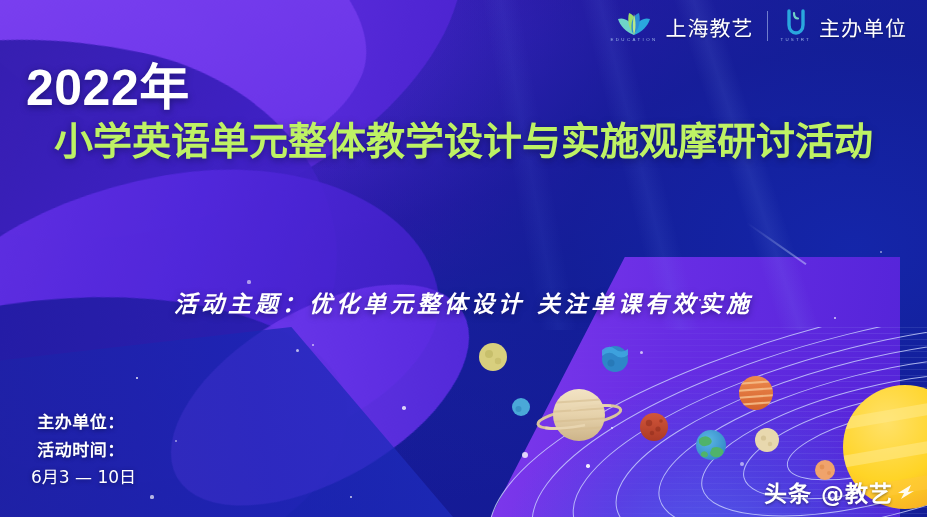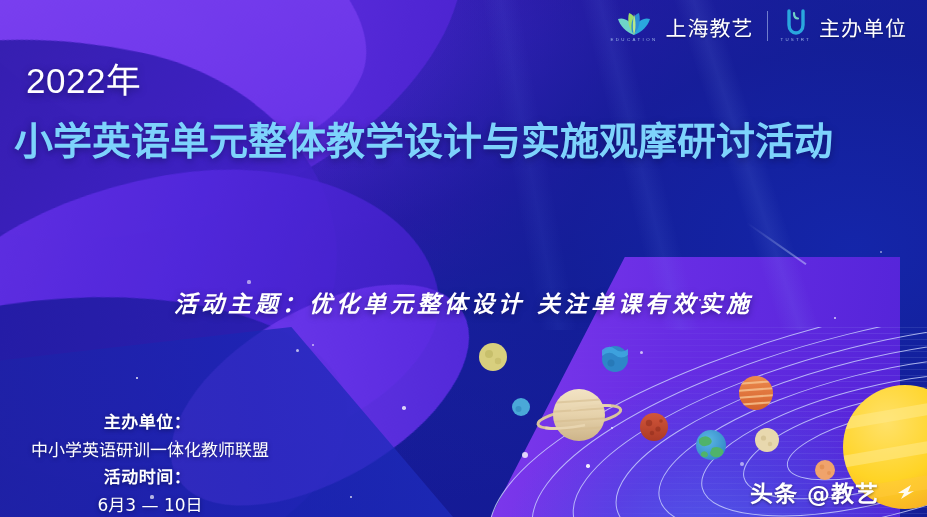--- a/index.html
+++ b/index.html
@@ -126,30 +126,31 @@
     text-shadow:0 1px 2px rgba(0,0,0,.35);
   }
   .logo-div{width:1px;height:30px;background:rgba(190,205,245,.55);}
   .ulogo-wrap{display:flex;flex-direction:column;align-items:center;}
   .ulogo-sub{font-size:4.4px;letter-spacing:2.2px;color:#9fb6e8;margin-top:2px;}
 
   
   .content{position:absolute;inset:0;z-index:10;}
   .year{
     position:absolute;left:26px;top:63px;
-    font-size:35px;font-weight:normal;color:#fff;letter-spacing:.5px;
+    font-size:50px;font-weight:bold;color:#fff;letter-spacing:.5px;
     font-family:"Liberation Sans","DejaVu Sans",sans-serif;
     text-shadow:0 2px 7px rgba(10,10,60,.55);
     line-height:1;
   }
   .title-main{
     position:absolute;left:14px;top:122px;width:899px;
-    font-size:39px;font-weight:bold;color:#7dd3fc;
+    font-size:39px;font-weight:bold;color:#bef264;
     letter-spacing:0px;
     white-space:nowrap;
+    text-align:center;
     font-family:"DejaVu Sans","Liberation Sans",sans-serif;
     text-shadow:0 2px 7px rgba(10,10,60,.5);
     line-height:1.05;
     transform:scaleX(1.0);
   }
   .subtitle{
     position:absolute;left:0;top:183px;width:927px;text-align:center;
     font-size:31px;color:#fff;font-weight:400;letter-spacing:1px;
     font-family:"DejaVu Sans","Liberation Sans",sans-serif;
     text-shadow:0 2px 6px rgba(10,10,60,.45);
@@ -169,21 +170,21 @@
     text-shadow:0 1px 4px rgba(5,10,60,.6);
   }
   .meta-row{display:flex;align-items:center;white-space:nowrap;flex-direction:column;}
   .meta-label{font-weight:bold;letter-spacing:.5px;}
   .meta-value{font-weight:400;margin-left:5px;}
 
   
   .solar{position:absolute;right:0;bottom:0;width:470px;height:190px;z-index:6;}
   .watermark{
     position:absolute;right:12px;bottom:8px;z-index:20;
-    display:flex;align-items:center;gap:18px;
+    display:flex;align-items:center;gap:4px;
     font-size:23px;font-weight:bold;color:#fff;
     font-family:"DejaVu Sans","Liberation Sans",sans-serif;
     text-shadow:0 1px 3px rgba(0,0,0,.45);
     letter-spacing:1px;
   }
 </style>
 </head>
 <body>
 
 <div class="poster">
@@ -384,21 +385,20 @@
   </div>
 
   <div class="content">
     <div class="year">2022年</div>
     <div class="title-main">小学英语单元整体教学设计与实施观摩研讨活动</div>
     <div class="theme">活动主题：优化单元整体设计 关注单课有效实施</div>
 
     <div class="meta">
       <div class="meta-row">
         <span class="meta-label">主办单位：</span>
-        <span class="meta-value">中小学英语研训一体化教师联盟</span>
       </div>
       <div class="meta-row">
         <span class="meta-label">活动时间：</span>
         <span class="meta-value">6月3 — 10日</span>
       </div>
     </div>
   </div>
 
   <div class="watermark">
     <span>头条 @教艺</span>

